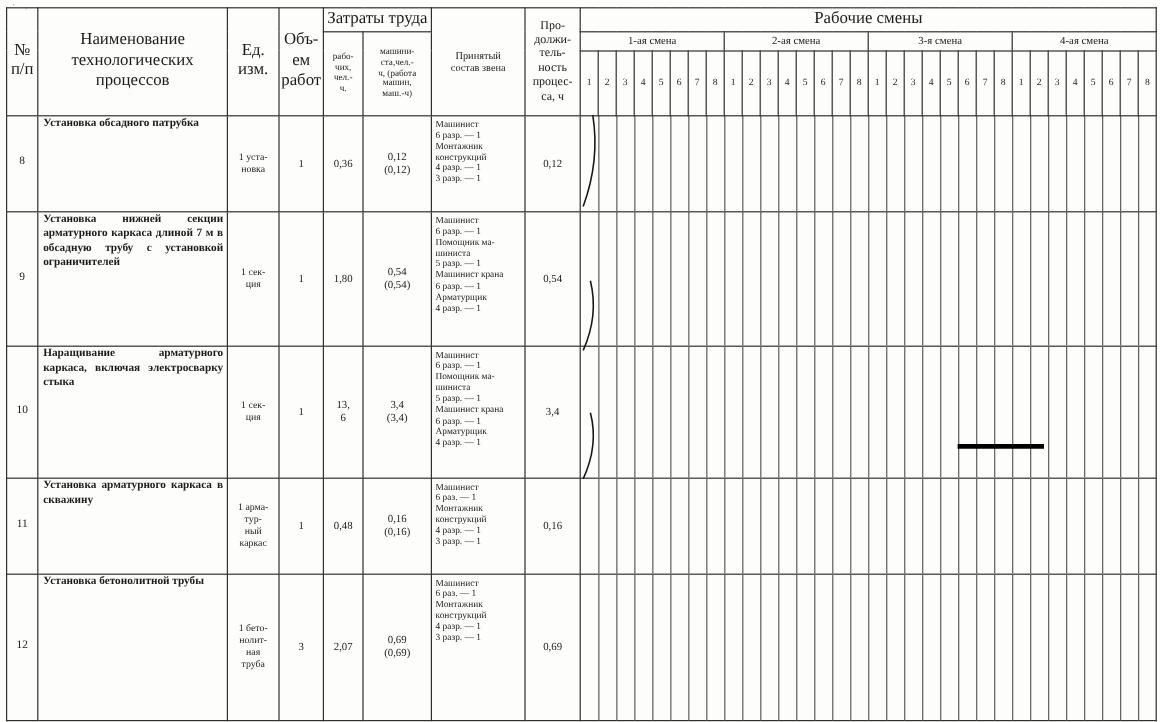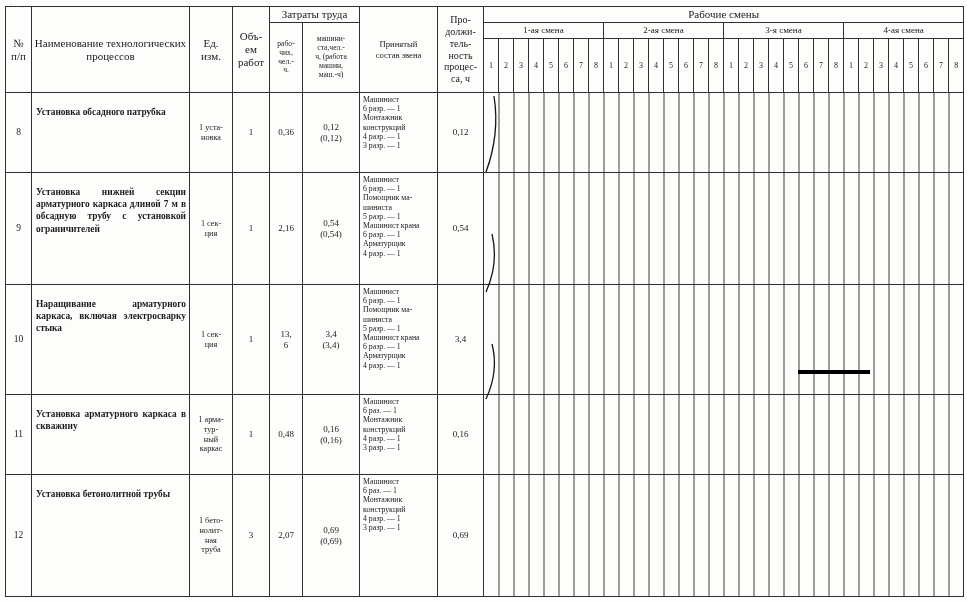--- a/index.html
+++ b/index.html
@@ -12,40 +12,40 @@
   .artifact {
     position:absolute; left:10px; top:0; font-size:8px; color:#8a8a8a;
     letter-spacing:3px;
   }
   table.sched {
     position:absolute; left:5px; top:6px; width:958px;
     border-collapse:collapse; table-layout:fixed;
   }
   th, td { border:1px solid #303030; overflow:hidden; }
   thead th {
-    font-weight:normal; font-size:11px; line-height:1.18;
+    font-weight:normal; font-size:14px; line-height:1.18;
     text-align:center; vertical-align:middle;
     white-space:pre-line; padding:1px;
   }
   thead tr.h1 { height:16px; }
   thead tr.h2 { height:16px; }
   thead tr.h3 { height:54px; }
   th.bold { font-weight:normal; font-size:8.6px; }
   th.w-wrk, th.w-mach { font-size:7.6px; }
   th.w-dur { font-size:10px; }
   th.hour { font-size:8px; padding:0; }
   th.shiftname { font-size:9px;text-align:center; }
   tbody td {
     font-size:9px; text-align:center; vertical-align:middle;
     white-space:pre-line; line-height:1.2; padding:1px;
   }
   tbody td.num { font-size:9.5px; }
   tbody td.process {
     white-space:normal; text-align:justify; font-weight:bold;
-    font-size:9.4px; vertical-align:top; padding:13px 3px 0 4px; line-height:1.3;
+    font-size:9.4px; vertical-align:top; padding:0 3px 0 4px; line-height:1.3;
   }
   tbody td.unit { font-size:8.2px; }
   tbody td.crew {
     font-size:7.8px; text-align:left; vertical-align:top;
     padding:2px 1px 1px 3px; line-height:1.18;
   }
   tbody td.gantt {
     padding:0;
     background-image:repeating-linear-gradient(to right,
       transparent 0, transparent 14px, #3b3b3b 14px, #3b3b3b 15px);
@@ -169,21 +169,21 @@
 3 разр. — 1</td>
         <td>0,12</td>
         <td class="gantt" colspan="32"></td>
       </tr>
       <tr class="rh112">
         <td class="num">9</td>
         <td class="process">Установка нижней секции арматурного каркаса длиной 7 м в обсадную трубу с установкой ограничителей</td>
         <td class="unit">1 сек-
 ция</td>
         <td>1</td>
-        <td>2,16</td>
+        <td>1,80</td>
         <td>0,54
 (0,54)</td>
         <td class="crew">Машинист
 6 разр. — 1
 Помощник ма-
 шиниста
 5 разр. — 1
 Машинист крана
 6 разр. — 1
 Арматурщик

